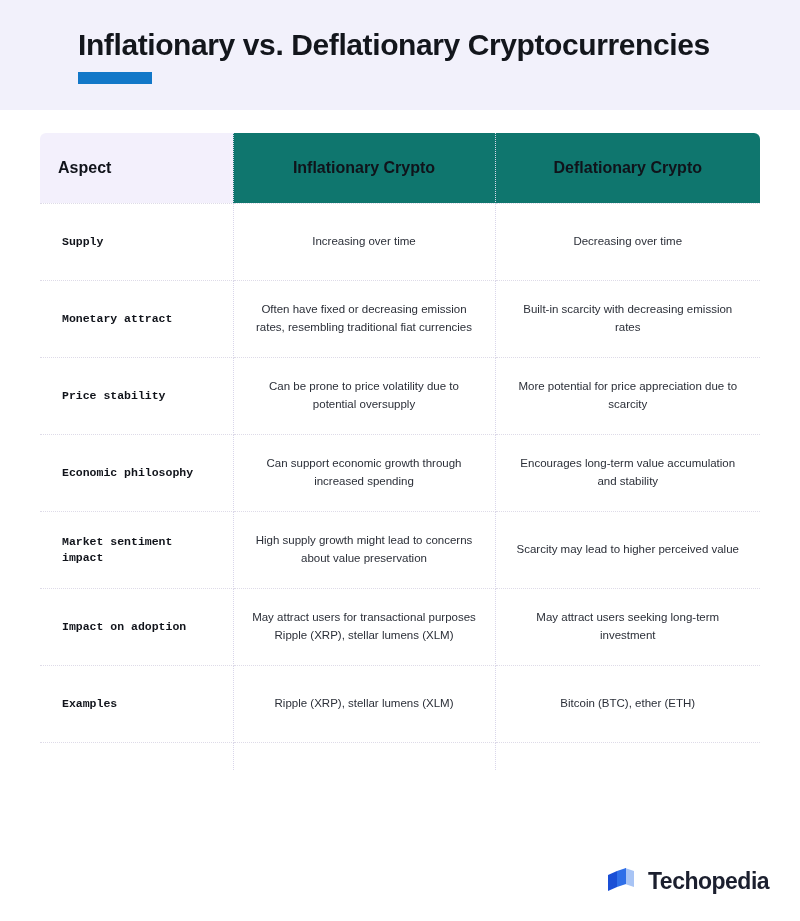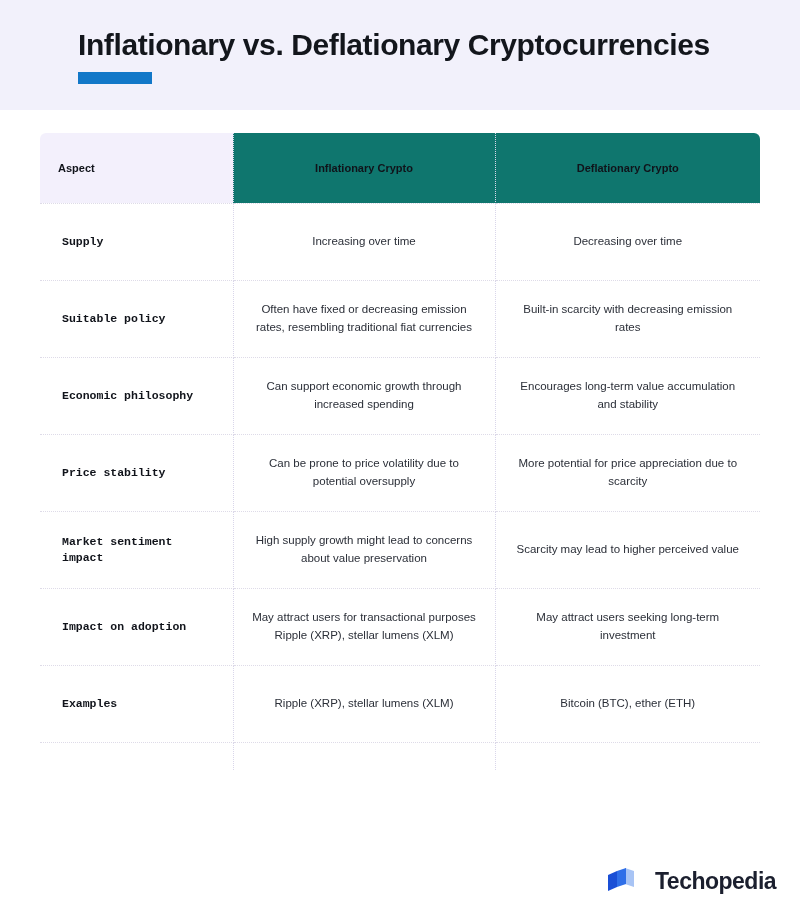--- a/index.html
+++ b/index.html
@@ -71,21 +71,21 @@
   .cmp-table td {
     border-right: 1px dotted #d9d6ea;
     border-bottom: 1px dotted #dedbe8;
     vertical-align: middle;
   }
   .cmp-table th:last-child,
   .cmp-table td:last-child { border-right: none; }
 
   thead th {
     height: 70px;
-    font-size: 11px;
+    font-size: 16px;
     font-weight: 700;
     color: #10131a;
     padding: 12px 18px;
   }
   thead th.h-aspect {
     background: #f3f0fc;
     text-align: left;
     border-top-left-radius: 6px;
   }
   thead th.h-infl,
@@ -126,21 +126,21 @@
     background: #ffffff;
   }
 
   
   .footer-logo {
     position: absolute;
     left: 604px;
     top: 864px;
     display: flex;
     align-items: center;
-    gap: 17px;
+    gap: 10px;
   }
 
   .logo-mark { width: 34px; height: 34px; display: block; }
 
   .logo-word {
     font-size: 23px;
     font-weight: 700;
     letter-spacing: -0.5px;
     color: #1b1f2e;
     white-space: nowrap;
@@ -172,35 +172,35 @@
       </thead>
       <tbody>
 
         <tr>
           <td class="aspect-cell">Supply</td>
           <td class="val-cell">Increasing over time</td>
           <td class="val-cell">Decreasing over time</td>
         </tr>
 
         <tr>
-          <td class="aspect-cell">Suitable policy</td>
+          <td class="aspect-cell">Monetary attract</td>
           <td class="val-cell">Often have fixed or decreasing emission rates, resembling traditional fiat currencies</td>
           <td class="val-cell">Built-in scarcity with decreasing emission rates</td>
+        </tr>
+
+        <tr>
+          <td class="aspect-cell">Price stability</td>
+          <td class="val-cell">Can be prone to price volatility due to potential oversupply</td>
+          <td class="val-cell">More potential for price appreciation due to scarcity</td>
         </tr>
 
         <tr>
           <td class="aspect-cell">Economic philosophy</td>
           <td class="val-cell">Can support economic growth through increased spending</td>
           <td class="val-cell">Encourages long-term value accumulation and stability</td>
-        </tr>
-
-        <tr>
-          <td class="aspect-cell">Price stability</td>
-          <td class="val-cell">Can be prone to price volatility due to potential oversupply</td>
-          <td class="val-cell">More potential for price appreciation due to scarcity</td>
         </tr>
 
         <tr>
           <td class="aspect-cell">Market sentiment impact</td>
           <td class="val-cell">High supply growth might lead to concerns about value preservation</td>
           <td class="val-cell">Scarcity may lead to higher perceived value</td>
         </tr>
 
 
         <tr>

